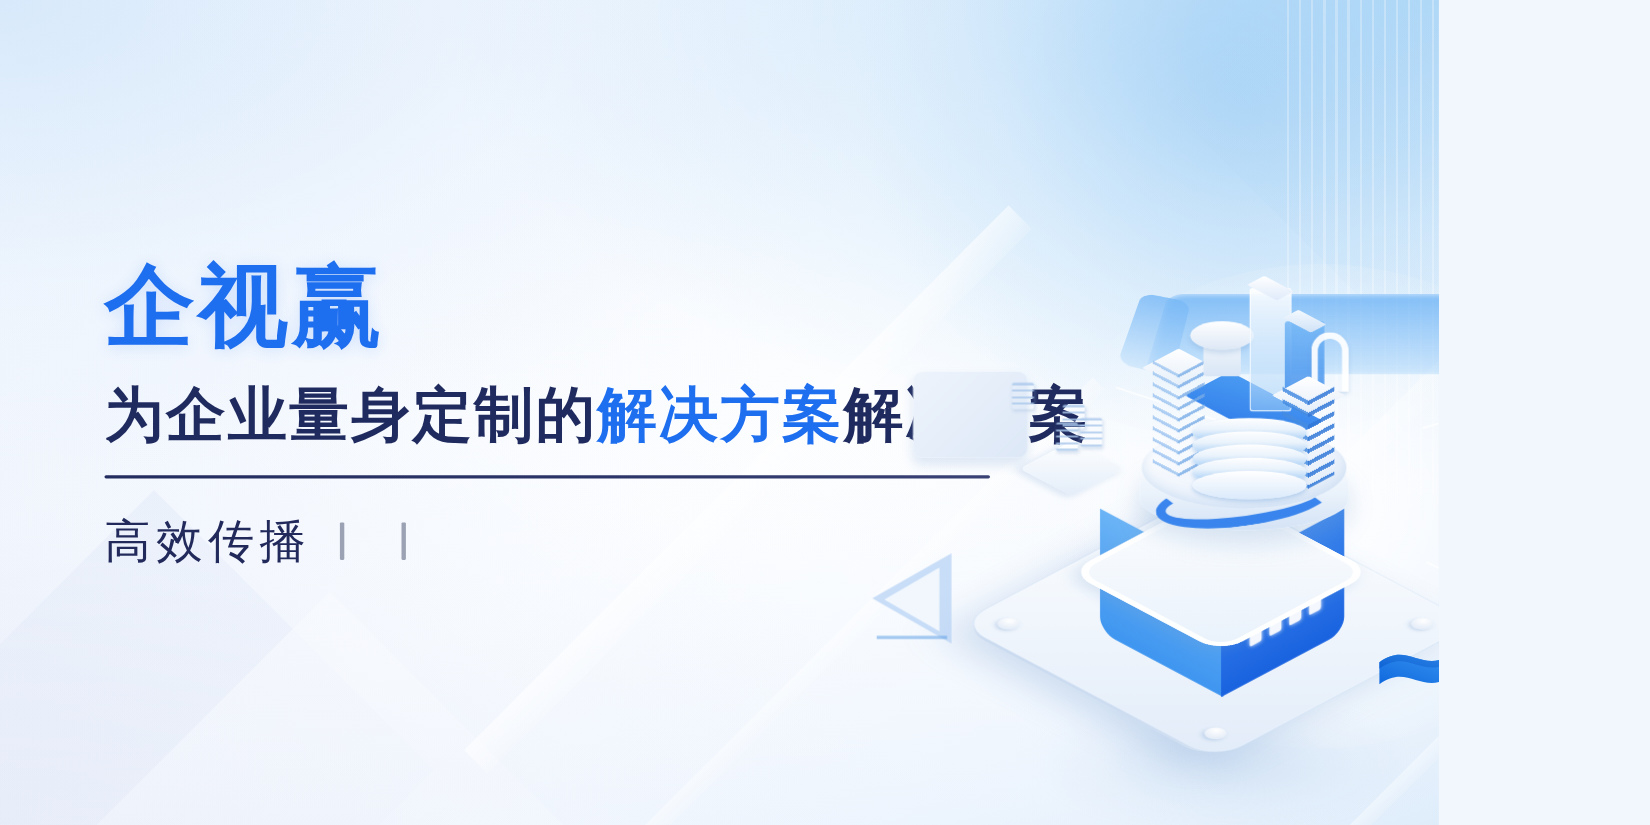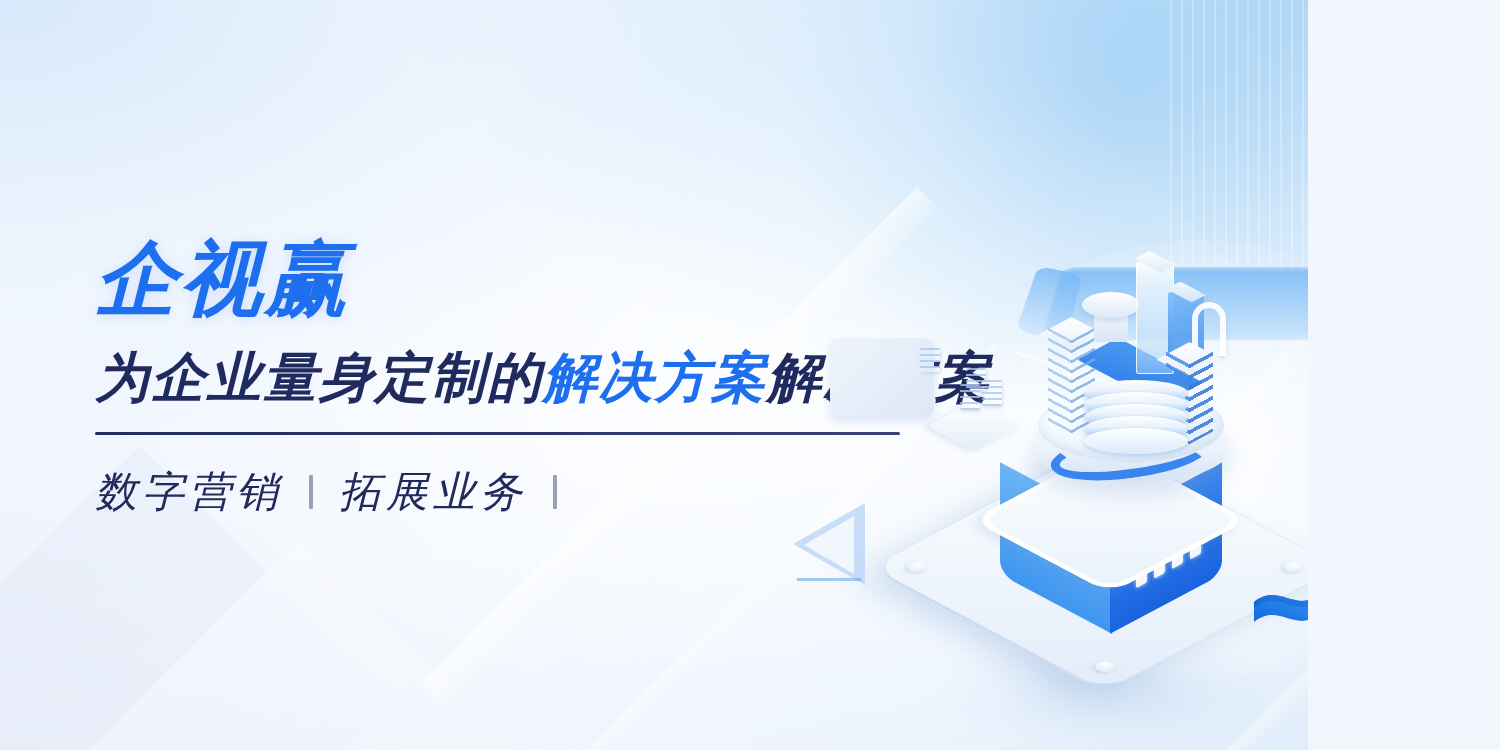--- a/index.html
+++ b/index.html
@@ -14,21 +14,20 @@
   #banner {
     position:relative;
     width:1308px; height:750px;
     overflow:hidden;
     background:
       radial-gradient(120% 100% at 100% 0%,   rgba(168,213,247,0.95) 0%, rgba(200,228,250,0.55) 28%, rgba(236,244,253,0.10) 58%, rgba(255,255,255,0) 78%),
       radial-gradient(90% 80% at 0% 0%,       rgba(206,228,250,0.75) 0%, rgba(230,241,253,0.30) 45%, rgba(255,255,255,0) 72%),
       radial-gradient(80% 70% at 0% 100%,     rgba(224,230,246,0.60) 0%, rgba(240,244,253,0.25) 50%, rgba(255,255,255,0) 80%),
       radial-gradient(100% 90% at 62% 48%,    rgba(255,255,255,0.92) 0%, rgba(250,252,255,0.45) 45%, rgba(255,255,255,0) 75%),
       linear-gradient(152deg, #f4f8fe 0%, #eef4fd 30%, #f5f9fe 55%, #e9f2fd 80%, #dcebfa 100%);
-    font-style: italic;
   }
 
   
   .bg-decor { position:absolute; inset:0; pointer-events:none; }
 
   .diag-band {
     position:absolute;
     background:linear-gradient(180deg, rgba(255,255,255,0.92), rgba(255,255,255,0.25));
     transform-origin:center;
   }
@@ -409,23 +408,22 @@
 
     <div class="brand">企视赢</div>
 
     <div class="subtitle">
       <span>为企业量身定制的</span><span class="hl">解决方案</span><span>解决方案</span>
     </div>
 
     <div class="rule"></div>
 
     <div class="tagline">
-      <span>数字营销</span>
+      <span>高效传播</span>
       <span class="sep"></span>
-      <span>拓展业务</span>
       <span class="sep"></span>
     </div>
 
   </div>
 
   <div class="art">
 
     <div class="ground-shadow"></div>
 
     <div class="thread th1"></div>

